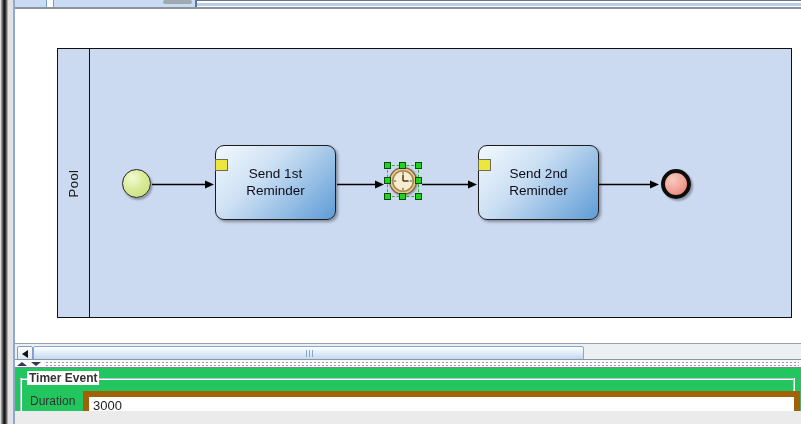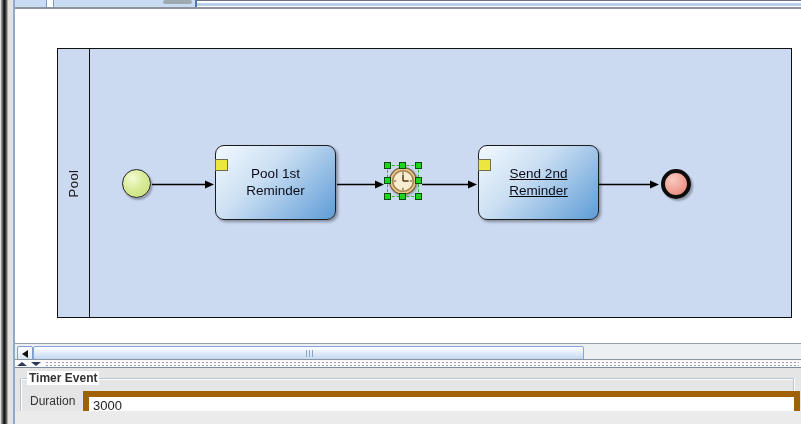--- a/index.html
+++ b/index.html
@@ -35,21 +35,21 @@
   
   .start-event{position:absolute;left:122px;top:169px;width:27px;height:27px;border-radius:50%;
     border:1.8px solid #222;
     background:radial-gradient(circle at 35% 30%,#f2fbd2 0%,#d9eb9a 45%,#c3de74 100%);
     box-shadow:1.5px 2px 2px rgba(0,0,0,0.30);}
   .task{position:absolute;width:119px;height:73px;border-radius:9px;border:1.5px solid #1c1c1c;
     background:linear-gradient(135deg,#f3f9fe 0%,#cbdff3 40%,#5e9cd6 100%);
     box-shadow:2px 2px 3px rgba(0,0,0,0.35);
     display:flex;align-items:center;justify-content:center;}
   .task1{left:215px;top:145px;}
-  .task2{left:478px;top:145px;text-decoration:underline;}
+  .task2{left:478px;top:145px;}
   .task-label{width:90px;text-align:center;font-size:13.5px;line-height:1.25;color:#0c0c18;}
   .task-marker{position:absolute;left:-1px;top:13px;width:11px;height:10px;background:#ece73c;border:1px solid #6d6d52;}
   .end-event{position:absolute;left:661px;top:169px;width:22px;height:22px;border-radius:50%;
     border:4px solid #0d0d0d;
     background:radial-gradient(circle at 35% 30%,#f8cabf 0%,#f0a195 55%,#e3796d 100%);
     box-shadow:2px 2px 2px rgba(0,0,0,0.30);}
   
   .timer-group{position:absolute;left:384px;top:162px;width:38px;height:38px;}
   .sel-outline{position:absolute;left:3px;top:3px;right:3px;bottom:3px;border:1px dashed #2db82d;}
   .handle{position:absolute;width:7px;height:7px;background:#1fd41f;border:1px solid #0a4a0a;box-sizing:border-box;}
@@ -69,21 +69,21 @@
   .thumb-grip{position:absolute;left:272px;top:3px;display:flex;gap:2px;}
   .thumb-grip i{display:block;width:1px;height:7px;background:#8aa4c6;}
   
   .splitter{position:absolute;left:15px;top:359px;width:786px;height:9px;background:#fafafa;
     border-top:1px solid #8a96a2;border-bottom:1px solid #7a8aa0;box-sizing:border-box;}
   .split-dots{position:absolute;left:30px;top:1px;right:2px;height:6px;
     background-image:radial-gradient(circle,#9aa0a6 0.9px,transparent 1px);background-size:4px 3px;}
   .tri-up{position:absolute;left:2px;top:2px;width:0;height:0;border-left:5px solid transparent;border-right:5px solid transparent;border-bottom:4px solid #2a3a55;}
   .tri-down{position:absolute;left:16px;top:2px;width:0;height:0;border-left:5px solid transparent;border-right:5px solid transparent;border-top:4px solid #2a3a55;}
   
-  .props{position:absolute;left:15px;top:368px;width:786px;height:56px;background:#e5e5e5;}
+  .props{position:absolute;left:15px;top:368px;width:786px;height:56px;background:#22c55e;}
   .etch-top-a{position:absolute;left:5px;top:10px;width:7px;height:1px;background:#b4c4d4;box-shadow:0 1px 0 #fff;}
   .etch-top-b{position:absolute;left:76px;top:10px;width:702px;height:1px;background:#b4c4d4;box-shadow:0 1px 0 #fff;}
   .etch-left{position:absolute;left:5px;top:10px;width:1px;height:33px;background:#b4c4d4;box-shadow:1px 0 0 #fff;}
   .etch-right{position:absolute;left:778px;top:10px;width:1px;height:33px;background:#b4c4d4;box-shadow:1px 0 0 #fff;}
   .props-title{position:absolute;left:12px;top:3px;font-size:12px;font-weight:bold;color:#333;background:#fff;padding:0 2px;}
   .field-label{position:absolute;left:15px;top:26px;font-size:12px;font-weight:normal;color:#333;}
   .field-input{position:absolute;left:68px;top:23px;width:701px;height:16px;border:6px solid #a16207;
     background:#fff;font-family:"Liberation Sans","DejaVu Sans",sans-serif;font-size:13px;color:#222;padding:0 0 0 4px;margin:0;}
   .props-gray{position:absolute;left:0;top:43px;width:786px;height:13px;background:#ebebeb;}
 </style>
@@ -127,21 +127,21 @@
     <g>
       <line x1="598" y1="184.5" x2="651" y2="184.5" stroke="#000" stroke-width="1.4"></line>
       <polygon points="659,184.5 650,180.5 650,188.5" fill="#000"></polygon>
     </g>
   </svg>
 
   <div class="start-event"></div>
 
   <div class="task task1">
     <div class="task-marker"></div>
-    <div class="task-label">Pool 1st Reminder</div>
+    <div class="task-label">Send 1st Reminder</div>
   </div>
 
   <div class="timer-group">
     <div class="sel-outline"></div>
     <div class="clock-wrap">
       <svg width="30" height="30" viewBox="0 0 30 30">
         <circle cx="15" cy="15" r="13.4" fill="#e7c88e" stroke="#7d6335" stroke-width="1.2"></circle>
         <circle cx="15" cy="15" r="10.3" fill="#f7edd3" stroke="#a8854e" stroke-width="1.6"></circle>
         <line x1="15" y1="5.8" x2="15" y2="8.2" stroke="#7d6335" stroke-width="1.2"></line>
         <line x1="15" y1="21.8" x2="15" y2="24.2" stroke="#7d6335" stroke-width="1.2"></line>

